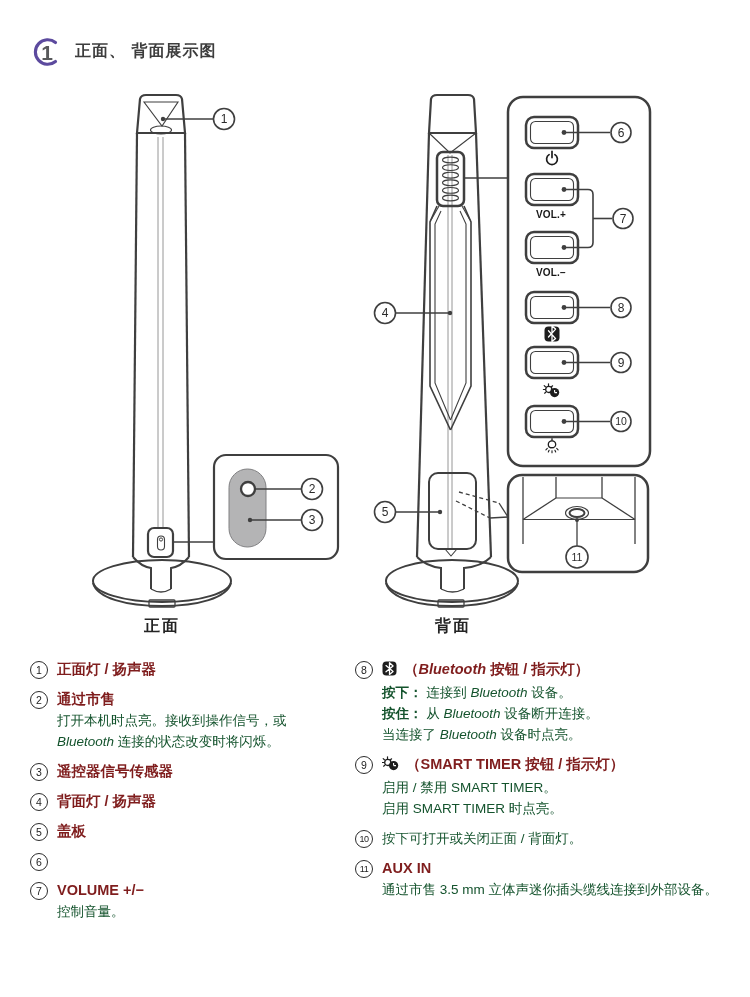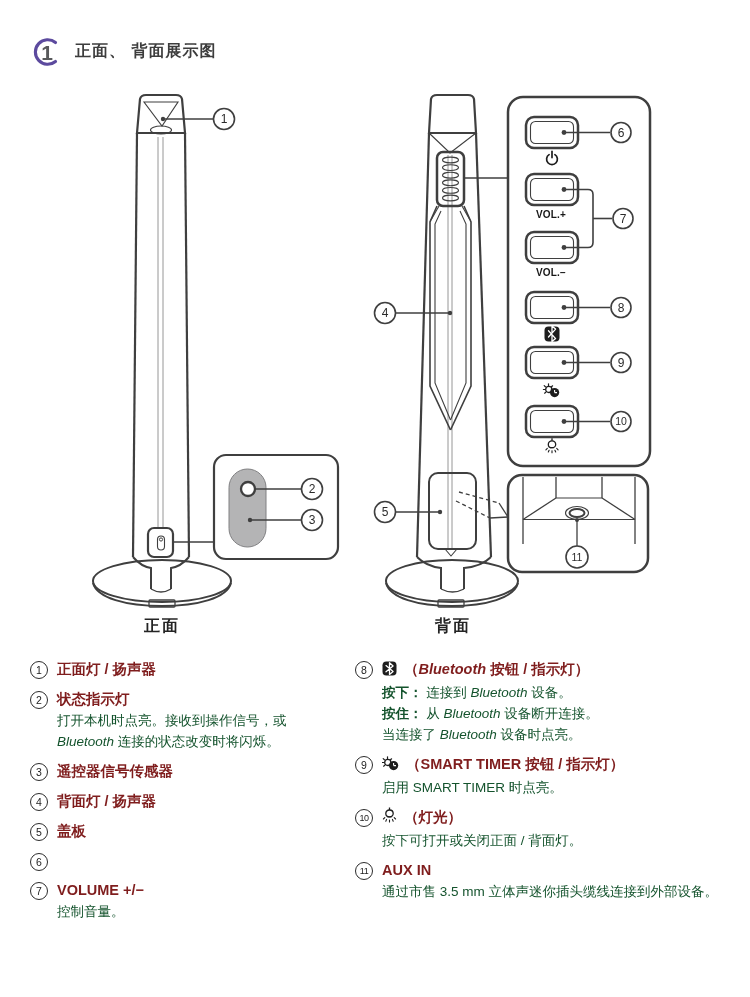--- a/index.html
+++ b/index.html
@@ -301,21 +301,21 @@
 <div id="legend-left" class="legend-col">
     <div class="item">
       <span class="badge">1</span>
       <div class="item-body">
         <div class="item-title"><span class="b">正面灯 / 扬声器</span></div>
       </div>
     </div>
     <div class="item">
       <span class="badge">2</span>
       <div class="item-body">
-        <div class="item-title"><span class="b">状态指示灯</span></div>
+        <div class="item-title"><span class="b">通过市售</span></div>
         <div class="desc"><span>打开本机时点亮。接收到操作信号，或</span></div>
         <div class="desc"><span class="i">Bluetooth</span><span> 连接的状态改变时将闪烁。</span></div>
       </div>
     </div>
     <div class="item">
       <span class="badge">3</span>
       <div class="item-body">
         <div class="item-title"><span class="b">遥控器信号传感器</span></div>
       </div>
     </div>
@@ -365,38 +365,27 @@
                 <line x1="5.5" y1="0.8" x2="5.5" y2="2.4"></line>
                 <line x1="1.2" y1="2.6" x2="2.4" y2="3.7"></line>
                 <line x1="0.4" y1="6.5" x2="2" y2="6.5"></line>
                 <line x1="1.6" y1="10.2" x2="2.8" y2="9.2"></line>
                 <line x1="9.6" y1="2.8" x2="8.5" y2="3.8"></line>
               </g>
               <circle cx="5.8" cy="6.4" r="3.1" fill="none" stroke="#1d1d1d" stroke-width="1.3"></circle>
               <circle cx="11.6" cy="9.6" r="4.6" fill="#1d1d1d"></circle>
               <path d="M11.6 9.6 V6.9 M11.6 9.6 H14" stroke="#ffffff" stroke-width="1.1" fill="none"></path>
             </svg></span><span class="b">（SMART TIMER 按钮 / 指示灯）</span></div>
+        <div class="desc"><span>启用 / 禁用 SMART TIMER。</span></div>
         <div class="desc"><span>启用 SMART TIMER 时点亮。</span></div>
       </div>
     </div>
     <div class="item">
       <span class="badge two">10</span>
       <div class="item-body">
-        <div class="item-title"><span class="icon"><svg width="15" height="17" viewBox="0 0 15 17">
-              <line x1="7.5" y1="0.5" x2="7.5" y2="3" stroke="#1d1d1d" stroke-width="1.3"></line>
-              <path d="M7.5 3 C5.2 3 3.8 4.6 3.8 6.6 C3.8 8.6 5.4 9.9 7.5 9.9 C9.6 9.9 11.2 8.6 11.2 6.6 C11.2 4.6 9.8 3 7.5 3 Z" fill="none" stroke="#1d1d1d" stroke-width="1.3"></path>
-              <line x1="5.4" y1="9.9" x2="9.6" y2="9.9" stroke="#1d1d1d" stroke-width="1.1"></line>
-              <g stroke="#1d1d1d" stroke-width="1.1" stroke-linecap="round">
-                <line x1="2.8" y1="10.6" x2="1.4" y2="12"></line>
-                <line x1="12.2" y1="10.6" x2="13.6" y2="12"></line>
-                <line x1="4.6" y1="12.4" x2="3.8" y2="14.2"></line>
-                <line x1="10.4" y1="12.4" x2="11.2" y2="14.2"></line>
-                <line x1="7.5" y1="13" x2="7.5" y2="15"></line>
-              </g>
-            </svg></span><span class="b">（灯光）</span></div>
         <div class="desc"><span>按下可打开或关闭正面 / 背面灯。</span></div>
       </div>
     </div>
     <div class="item">
       <span class="badge two">11</span>
       <div class="item-body">
         <div class="item-title"><span class="b">AUX IN</span></div>
         <div class="desc"><span>通过市售 3.5 mm 立体声迷你插头缆线连接到外部设备。</span></div>
       </div>
     </div>

